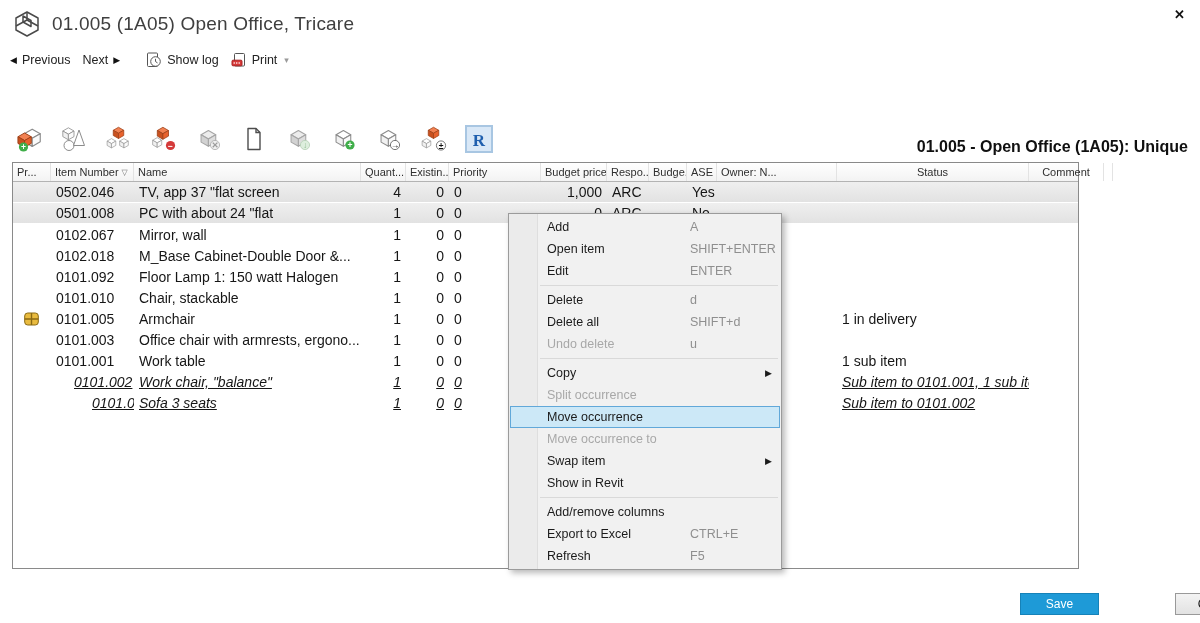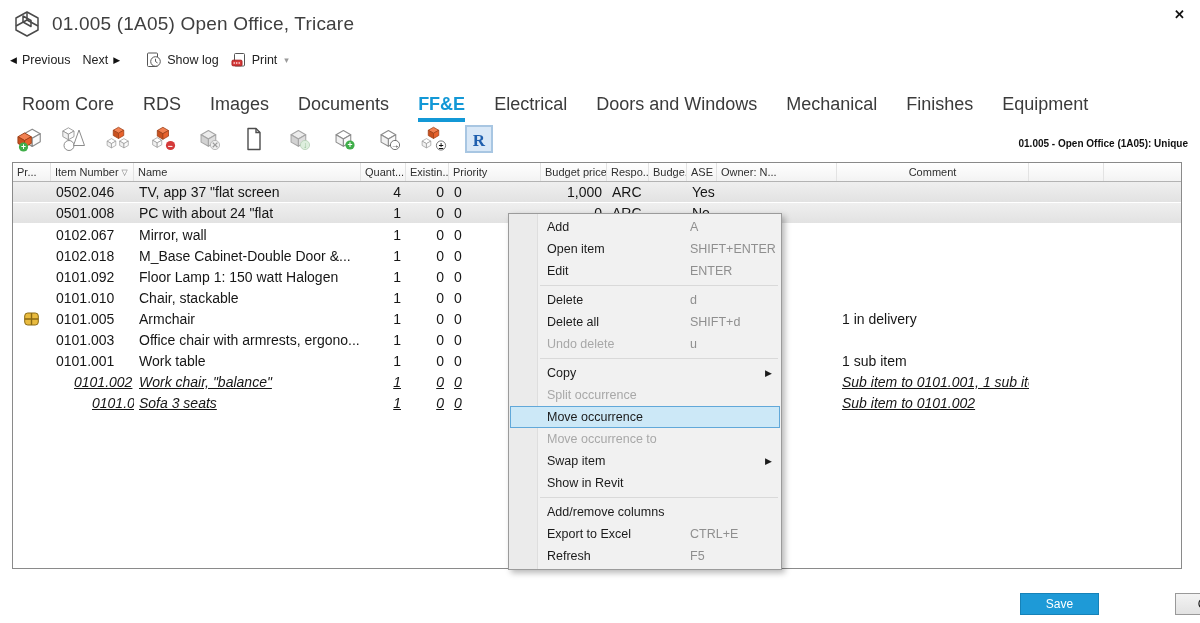--- a/index.html
+++ b/index.html
@@ -22,24 +22,24 @@
   
   .tabs{position:absolute;left:22px;top:94px;display:flex;gap:29px;white-space:nowrap;}
   .tab{font-size:18px;color:#3b3b3b;padding-bottom:7px;cursor:default;}
   .tab.active{color:#1398d6;font-weight:700;border-bottom:4px solid #1398d6;padding-bottom:3px;}
 
   
   .toolbar{position:absolute;left:16px;top:126px;display:flex;gap:19px;align-items:center;}
   .tool{width:26px;height:26px;display:flex;align-items:center;justify-content:center;}
   .tool.revit{outline:1px solid #a8c6e2;}
   .ticon{display:inline-flex;}
-  .ctx{position:absolute;right:12px;top:138px;font-size:10px;font-weight:bold;color:#101010;}
-
-  
-  .table{position:absolute;left:12px;top:162px;width:1170px;height:407px;border:1px solid #8a8a8a;
+  .ctx{position:absolute;right:12px;top:138px;font-size:16px;font-weight:bold;color:#101010;}
+
+  
+  .table{position:absolute;left:12px;top:162px;width:1067px;height:407px;border:1px solid #8a8a8a;
     background:#fff;box-sizing:border-box;}
   .grid{display:grid;grid-template-columns:38px 83px 227px 45px 43px 92px 66px 42px 38px 30px 120px 192px 75px minmax(0,1fr);}
   .thead{height:19px;border-bottom:1px solid #b3b3b3;background:linear-gradient(#ffffff,#f3f3f3);box-sizing:border-box;}
   .th{display:flex;align-items:center;gap:3px;padding:0 4px;border-right:1px solid #e3e3e3;
     font-size:11px;color:#2f2f2f;white-space:nowrap;overflow:hidden;box-sizing:border-box;}
   .th.center{justify-content:center;}
   .sort{color:#777;font-size:8px;}
   .row{height:21px;font-size:14px;color:#161616;box-sizing:border-box;}
   .row.sel{background:linear-gradient(#efefef,#e2e2e2);border-bottom:1px solid #fff;}
   .row.ital{font-style:italic;text-decoration:underline;}
@@ -108,32 +108,20 @@
             <circle cx="3.2" cy="11" r="0.8" fill="#fff"></circle>
             <circle cx="5.7" cy="11" r="0.8" fill="#fff"></circle>
             <circle cx="8.2" cy="11" r="0.8" fill="#fff"></circle>
           </svg>
       </span>
       <span>Print</span>
       <span class="caret">▾</span>
     </div>
   </div>
 
-  <div class="tabs">
-      <div class="tab">Room Core</div>
-      <div class="tab">RDS</div>
-      <div class="tab">Images</div>
-      <div class="tab">Documents</div>
-      <div class="tab active">FF&amp;E</div>
-      <div class="tab">Electrical</div>
-      <div class="tab">Doors and Windows</div>
-      <div class="tab">Mechanical</div>
-      <div class="tab">Finishes</div>
-      <div class="tab">Equipment</div>
-    </div>
 
   <div class="toolbar">
       <div class="tool">
         <span class="ticon">
           <svg width="26" height="26" viewBox="0 0 26 26">
             <g transform="translate(7,2) scale(1.15)">
     <polygon points="8,1 15,5 8,9 1,5" fill="#ffffff" stroke="#8c8c8c" stroke-linejoin="round"></polygon>
     <polygon points="1,5 8,9 8,16 1,12" fill="#f1f1f1" stroke="#8c8c8c" stroke-linejoin="round"></polygon>
     <polygon points="15,5 8,9 8,16 15,12" fill="#fafafa" stroke="#8c8c8c" stroke-linejoin="round"></polygon>
             </g>
@@ -316,20 +304,23 @@
           <span>Respo...</span>
         </div>
         <div class="th">
           <span>Budge...</span>
         </div>
         <div class="th">
           <span>ASE</span>
         </div>
         <div class="th">
           <span>Owner: N...</span>
+        </div>
+        <div class="th center">
+          <span>Status</span>
         </div>
         <div class="th center">
           <span>Comment</span>
         </div>
         <div class="th">
           <span></span>
         </div>
       </div>
     <div>
         <div class="row grid sel">

